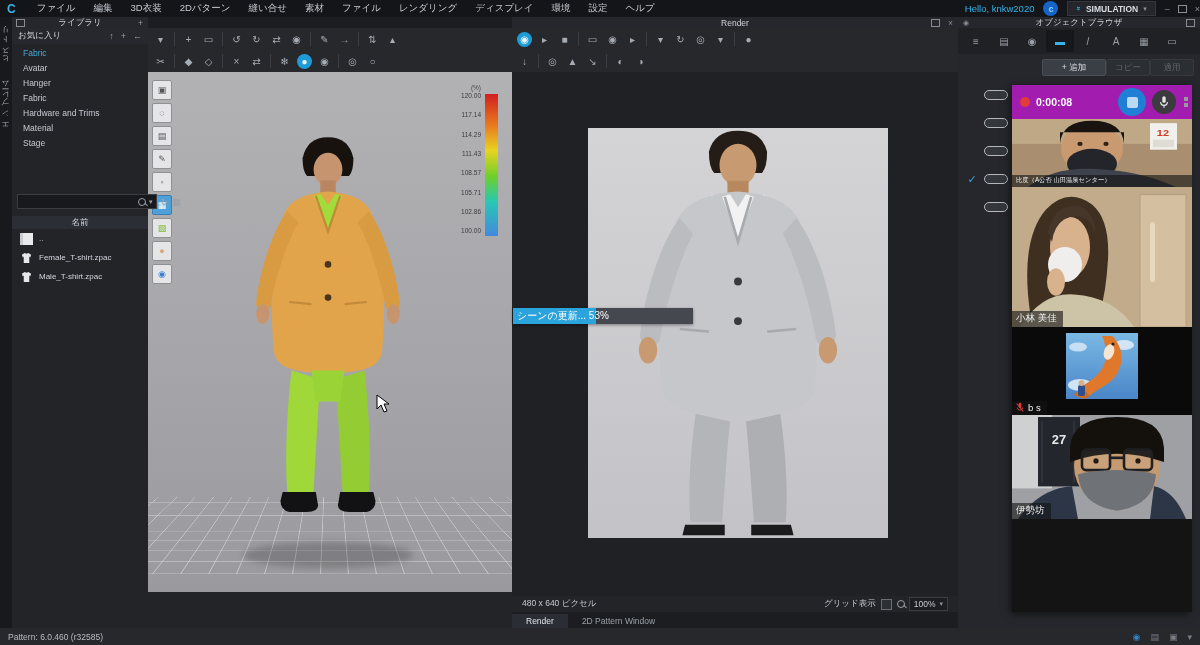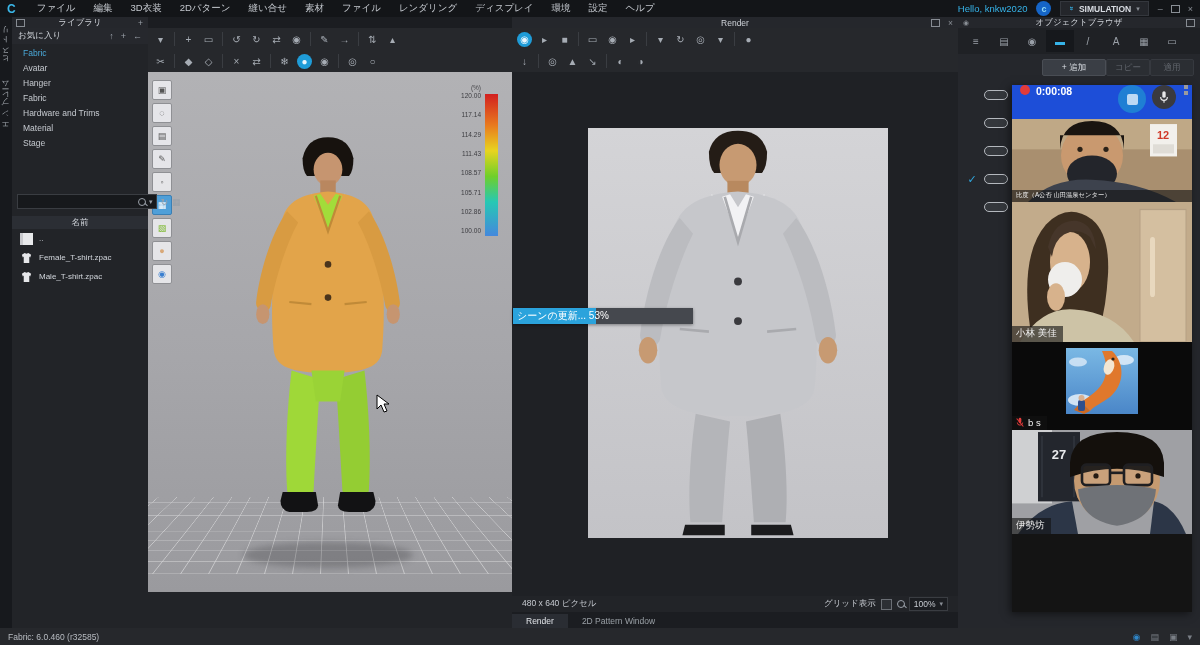--- a/index.html
+++ b/index.html
@@ -3,21 +3,21 @@
 <meta charset="utf-8">
 <style>
   html,body{margin:0;padding:0;background:#101114;}
   .app{position:relative;width:1200px;height:645px;background:#1b1d21;overflow:hidden;
        font-family:"Liberation Sans","DejaVu Sans",sans-serif;color:#c8ccd2;-webkit-font-smoothing:antialiased;}
   .abs{position:absolute;}
   
   .topbar{left:0;top:0;width:1200px;height:17px;background:#131518;display:flex;align-items:center;z-index:40;}
   .logo{color:#3bb8ea;font-weight:bold;font-size:12px;padding:0 12px 0 7px;}
   .menu-item{font-size:9.5px;padding:0 9px;color:#c4c8ce;white-space:nowrap;cursor:default;}
-  .top-right{margin-left:auto;display:flex;align-items:center;gap:9px;padding-right:7px;}
+  .top-right{margin-left:auto;display:flex;align-items:center;gap:9px;}
   .greeting{color:#36b3e8;font-size:9.5px;}
   .cloud{width:15px;height:15px;border-radius:50%;background:#1565c8;color:#8fd8f6;font-size:9px;
          display:flex;align-items:center;justify-content:center;font-weight:bold;}
   .simbtn{display:flex;align-items:center;gap:5px;background:#24262b;border:1px solid #34373d;padding:0 8px;height:13px;}
   .simchev{color:#36b3e8;font-size:8px;transform:rotate(90deg);font-weight:bold;}
   .simlabel{font-size:8.5px;font-weight:bold;color:#d8dce2;}
   .simdd{color:#8a8f96;font-size:7px;}
   .winctl{display:flex;gap:8px;color:#8a8f96;font-size:9px;align-items:center;}
   .sq{display:inline-block;width:7px;height:6px;border:1px solid #8a8f96;}
   
@@ -82,21 +82,21 @@
   .obtab.active{background:#16181c;color:#36b3e8;font-weight:bold;}
   .obbtns{display:flex;justify-content:flex-end;padding:5px 6px;}
   .btn{height:15px;display:flex;align-items:center;justify-content:center;font-size:8.5px;border-radius:2px;}
   .btn.norm{background:#3a3e45;border:1px solid #4a4e55;color:#dce0e6;width:62px;}
   .btn.dis{background:#2b2e33;border:1px solid #36393f;color:#63676e;width:42px;}
   .obrow{display:flex;align-items:center;height:28px;gap:6px;padding-left:8px;}
   .pill{display:inline-block;width:22px;height:8px;border:1.5px solid #b4b8be;border-radius:5px;background:#34373c;}
   .chk{color:#2fa8e0;font-size:11px;font-weight:bold;width:12px;text-align:center;}
   
   .meet{left:1012px;top:85px;width:180px;height:527px;background:#141414;z-index:25;box-shadow:-2px 2px 8px rgba(0,0,0,.5);}
-  .mctl{display:flex;height:34px;padding:0 4px 0 8px;gap:6px;background:#1d4ed8;}
+  .mctl{display:flex;align-items:center;height:34px;padding:0 4px 0 8px;gap:6px;background:#a21caf;}
   .recdot{width:10px;height:10px;border-radius:50%;background:#e23b3b;flex:none;}
   .timer{color:#fff;font-size:10.5px;font-weight:bold;flex:1;}
   .roundbtn{width:28px;height:28px;border-radius:50%;display:flex;align-items:center;justify-content:center;flex:none;}
   .stop{background:#1f7fd4;}
   .stopsq{width:11px;height:11px;border-radius:2px;background:#bcd9f4;}
   .micb{background:#3a3a3f;width:24px;height:24px;}
   .kebab{display:flex;flex-direction:column;gap:2px;margin-left:2px;}
   .kebab i{width:4px;height:4px;background:#9a9a9e;display:block;}
   .tile{position:relative;overflow:hidden;background:#000;}
   .tlabel{position:absolute;left:0;bottom:0;background:rgba(20,20,20,.62);color:#f0f0f0;font-size:9.5px;padding:1px 6px 2px 4px;display:flex;align-items:center;gap:4px;}
@@ -434,21 +434,21 @@
           <line x1="6" y1="12" x2="6" y2="15" stroke="#e8e8ea" stroke-width="1.4"></line>
         </svg>
       </span>
       <span class="kebab">
           <i></i>
           <i></i>
         </span>
     </div>
 
 
-    <div class="tile" style="height:83px">
+    <div class="tile" style="height:68px">
       <svg width="100%" height="100%" viewBox="0 0 180 82" preserveAspectRatio="none">
         <rect width="180" height="82" fill="#a98f6f"></rect>
         <rect width="180" height="30" fill="#bfa886"></rect>
         <rect x="138" y="5" width="27" height="32" fill="#f2f0ec"></rect>
         <rect x="141" y="25" width="21" height="9" fill="#dfdcd6"></rect>
         <text x="151" y="20" font-size="11" fill="#d03828" text-anchor="middle" font-weight="bold">12</text>
         <ellipse cx="80" cy="36" rx="31" ry="31" fill="#c9996f"></ellipse>
         <path d="M48,30 Q50,2 80,2 Q110,2 112,30 L112,16 L48,16 Z" fill="#1a1410"></path>
         <circle cx="68" cy="30" r="2.6" fill="#2a2118"></circle>
         <circle cx="94" cy="30" r="2.6" fill="#2a2118"></circle>
@@ -521,21 +521,21 @@
         <circle cx="126" cy="45" r="2.6" fill="#241a12"></circle>
         <path d="M66,58 Q105,50 144,58 Q142,88 105,94 Q68,88 66,58 Z" fill="#6f7277"></path>
         <path d="M6,102 Q28,72 60,70 L66,102 Z" fill="#2c3647"></path>
         <path d="M174,102 Q162,74 142,70 L138,102 Z" fill="#2c3647"></path>
       </svg>
       <span class="tlabel">伊勢坊</span>
     </div>
   </div>
 
   <div class="statusbar abs">
-    <span>Fabric: 6.0.460 (r32585)</span>
+    <span>Pattern: 6.0.460 (r32585)</span>
     <span class="sbicons">
       <span style="color:#2f86c8">◉</span>
       <span>▤</span>
       <span>▣</span>
       <span>▾</span>
     </span>
   </div>
 
 </div>
 

